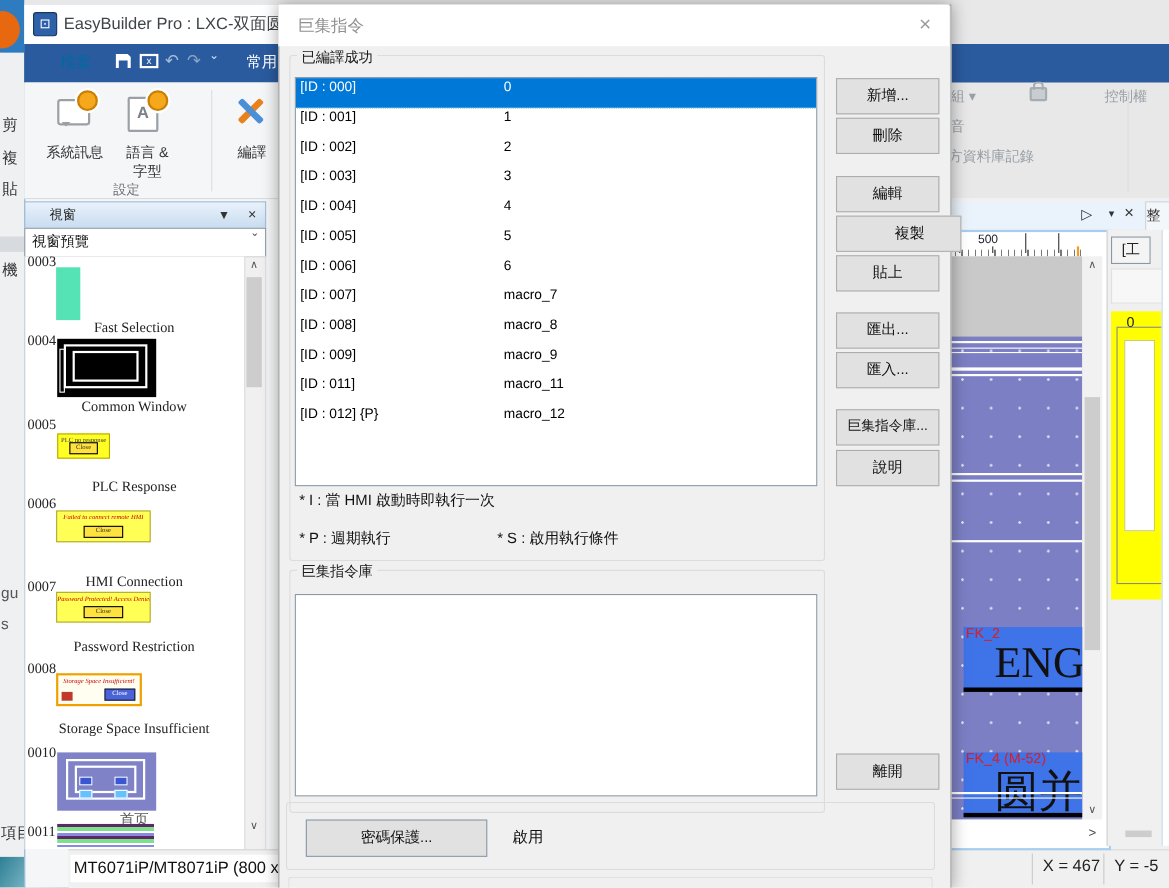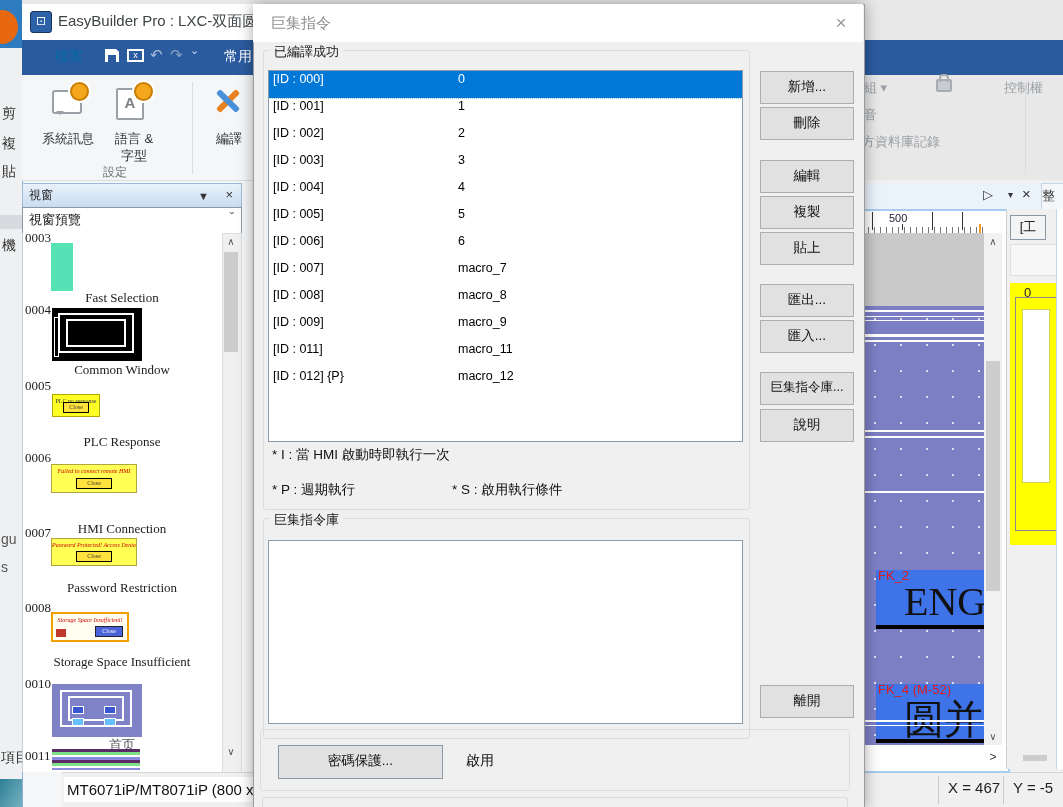--- a/index.html
+++ b/index.html
@@ -210,21 +210,21 @@
 <div class="rb-group-label" style="left:75px;padding-left:28px;">設定</div>
 
 <div class="rb-dis" style="left:864px;top:79px;"><span>組</span> ▾</div>
 <div class="rb-dis" style="left:864px;top:106px;">音</div>
 <div class="rb-dis" style="left:862px;top:133px;">方資料庫記錄</div>
 <div class="abs" id="lock-icon"></div>
 <div class="rb-dis" style="left:956px;top:79px;margin-left:48px;">控制權</div>
 <div id="rb-sep-right"></div>
 
 <div class="abs" id="wp-header">
-  <span style="position:absolute;left:6px;">視窗</span>
+  <span style="position:absolute;left:22px;">視窗</span>
   <span class="hico" style="right:32px;top:1px;">▼</span>
   <span class="hico" style="right:8px;font-size:13px;">×</span>
 </div>
 <div class="abs" id="wp-combo">
   <span style="position:absolute;left:6px;">視窗預覽</span>
   <span style="position:absolute;right:7px;top:-2px;color:#555;">ˇ</span>
 </div>
 <div class="abs" id="wp-list"></div>
 
 <div class="wi serif" style="top:230px;">
@@ -437,21 +437,21 @@
 <div class="note" style="left:272px;top:481px;">* P : 週期執行</div>
 <div class="note" style="left:452px;top:481px;">* S : 啟用執行條件</div>
 
 <div class="groupbox" id="grp2"></div>
 <div class="grouplabel" id="grp2-label">巨集指令庫</div>
 <div class="abs" id="uncompiled-list"></div>
 
 <div class="btn" style="top:71px;">新增...</div>
 <div class="btn" style="top:107px;">刪除</div>
 <div class="btn" style="top:160px;">編輯</div>
-<div class="btn" style="top:196px;">複製</div>
+<div class="btn" style="top:196px;padding-left:20px;">複製</div>
 <div class="btn" style="top:232px;">貼上</div>
 <div class="btn" style="top:284px;">匯出...</div>
 <div class="btn" style="top:320px;">匯入...</div>
 <div class="btn" style="top:372px;font-size:12.5px;">巨集指令庫...</div>
 <div class="btn" style="top:409px;">說明</div>
 <div class="btn" style="top:685px;">離開</div>
 
 <div class="groupbox" id="grp3"></div>
 <div class="abs" id="btn-password">密碼保護...</div>
 <div class="abs" id="lbl-enable">啟用</div>

